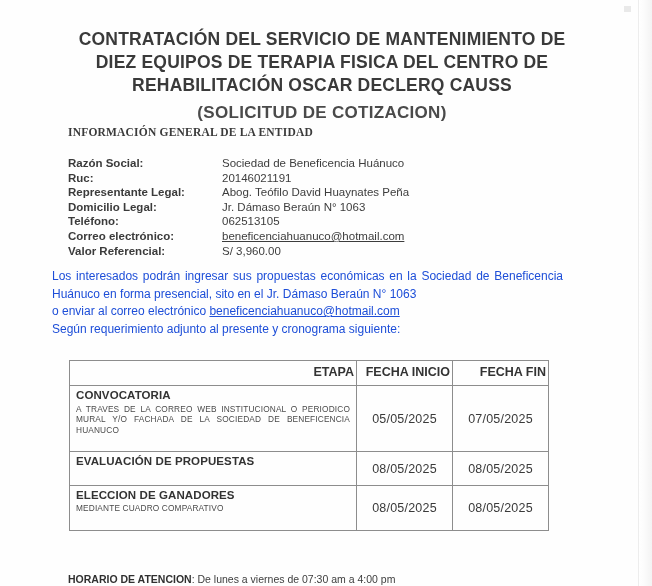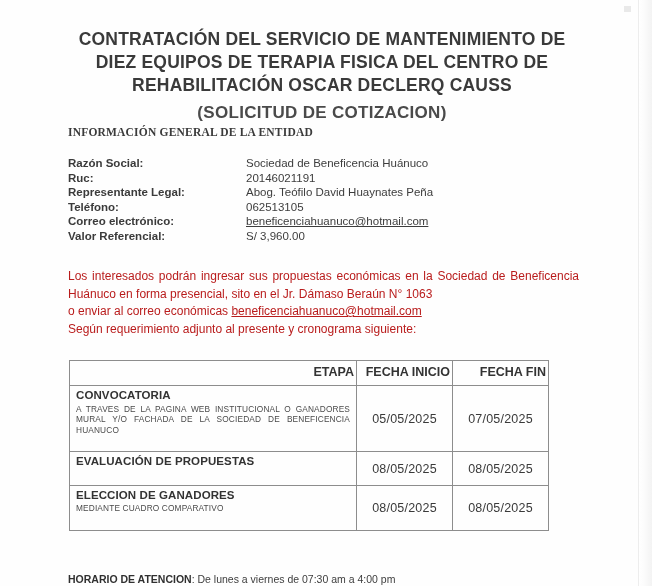--- a/index.html
+++ b/index.html
@@ -79,44 +79,43 @@
   .info-block {
     position: absolute;
     top: 156px;
     left: 68px;
     width: 470px;
     font-size: 11.5px;
     line-height: 14.6px;
   }
   .info-row {
     display: flex;
-    gap: 24px;
   }
   .info-label {
     width: 154px;
     flex: 0 0 154px;
     font-weight: bold;
     color: #3b3b3b;
   }
   .info-value {
     flex: 1;
     color: #3d3d3d;
   }
   .info-value.link {
     text-decoration: underline;
   }
 
   .paragraph {
     position: absolute;
     top: 268px;
-    left: 68px;
+    left: 52px;
     width: 511px;
     font-size: 12px;
     line-height: 17.5px;
-    color: #b91c1c;
+    color: #1d4ed8;
   }
   .paragraph .just {
     text-align: justify;
     text-justify: inter-word;
   }
   .paragraph .underline {
     text-decoration: underline;
   }
 
   table.schedule {
@@ -209,57 +208,61 @@
     </div>
     <div class="info-row">
       <div class="info-label">Ruc:</div>
       <div class="info-value">20146021191</div>
     </div>
     <div class="info-row">
       <div class="info-label">Representante Legal:</div>
       <div class="info-value">Abog. Teófilo David Huaynates Peña</div>
     </div>
     <div class="info-row">
+      <div class="info-label">Domicilio Legal:</div>
+      <div class="info-value">Jr. Dámaso Beraún N° 1063</div>
+    </div>
+    <div class="info-row">
       <div class="info-label">Teléfono:</div>
       <div class="info-value">062513105</div>
     </div>
     <div class="info-row">
       <div class="info-label">Correo electrónico:</div>
       <div class="info-value link">beneficenciahuanuco@hotmail.com</div>
     </div>
     <div class="info-row">
       <div class="info-label">Valor Referencial:</div>
       <div class="info-value">S/ 3,960.00</div>
     </div>
   </div>
 
   <div class="paragraph">
     <div class="just">Los interesados podrán ingresar sus propuestas económicas en la Sociedad de Beneficencia Huánuco en forma presencial, sito en el Jr. Dámaso Beraún N° 1063</div>
-    <div><span>o enviar al correo económicas </span><span class="underline">beneficenciahuanuco@hotmail.com</span></div>
+    <div><span>o enviar al correo electrónico </span><span class="underline">beneficenciahuanuco@hotmail.com</span></div>
     <div>Según requerimiento adjunto al presente y cronograma siguiente:</div>
   </div>
 
   <table class="schedule">
     <colgroup>
       <col class="col-etapa">
         <col class="col-ini">
         <col class="col-fin">
     </colgroup>
     <thead>
       <tr>
         <th>ETAPA</th>
         <th>FECHA INICIO</th>
         <th>FECHA FIN</th>
       </tr>
     </thead>
     <tbody>
       <tr>
         <td class="etapa">
           <div class="etapa-title">CONVOCATORIA</div>
-          <div class="etapa-desc">A TRAVES DE LA PAGINA WEB INSTITUCIONAL O GANADORES MURAL Y/O FACHADA DE LA SOCIEDAD DE BENEFICENCIA HUANUCO</div>
+          <div class="etapa-desc">A TRAVES DE LA CORREO WEB INSTITUCIONAL O PERIODICO MURAL Y/O FACHADA DE LA SOCIEDAD DE BENEFICENCIA HUANUCO</div>
         </td>
         <td class="date">05/05/2025</td>
         <td class="date">07/05/2025</td>
       </tr>
       <tr>
         <td class="etapa">
           <div class="etapa-title">EVALUACIÓN DE PROPUESTAS</div>
         </td>
         <td class="date">08/05/2025</td>
         <td class="date">08/05/2025</td>

